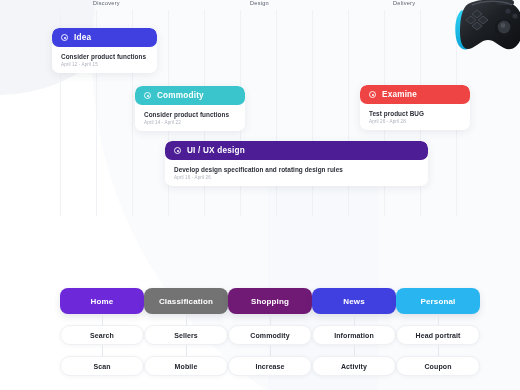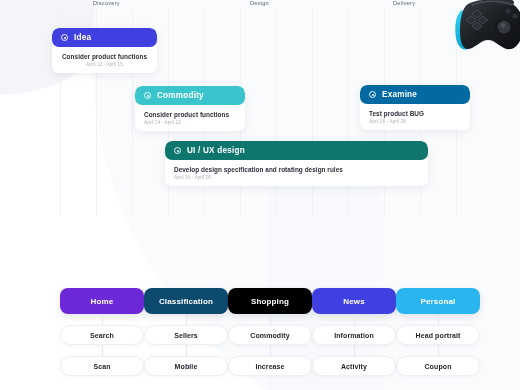--- a/index.html
+++ b/index.html
@@ -201,52 +201,52 @@
       <div class="vline" style="left: 456px;"></div>
     </div>
 
   <div class="phase-row" id="phase-row">
       <div class="phase-label" style="left: 93px;">Discovery</div>
       <div class="phase-label" style="left: 250px;">Design</div>
       <div class="phase-label" style="left: 393px;">Delivery</div>
     </div>
 
   <div id="cards">
-      <div class="card" style="left: 52px; top: 28px; width: 105px; text-align: center;">
+      <div class="card" style="left: 52px; top: 28px; width: 105px;">
         <div class="card-head" style="background: rgb(64, 64, 224);">
           <span class="dot"></span>
           <span class="title">Idea</span>
         </div>
         <div class="card-body">
           <div class="desc">Consider product functions</div>
           <div class="dates">April 12 - April 15</div>
         </div>
       </div>
       <div class="card" style="left: 135px; top: 86px; width: 110px;">
         <div class="card-head" style="background: rgb(58, 197, 205);">
           <span class="dot"></span>
           <span class="title">Commodity</span>
         </div>
         <div class="card-body">
           <div class="desc">Consider product functions</div>
           <div class="dates">April 14 - April 22</div>
         </div>
       </div>
       <div class="card" style="left: 360px; top: 85px; width: 110px;">
-        <div class="card-head" style="background: #0369a1;">
+        <div class="card-head" style="background: #ef4444;">
           <span class="dot"></span>
           <span class="title">Examine</span>
         </div>
         <div class="card-body">
           <div class="desc">Test product BUG</div>
           <div class="dates">April 26 - April 28</div>
         </div>
       </div>
       <div class="card" style="left: 165px; top: 141px; width: 263px;">
-        <div class="card-head" style="background: #0f766e;">
+        <div class="card-head" style="background: #4c1d95;">
           <span class="dot"></span>
           <span class="title">UI / UX design</span>
         </div>
         <div class="card-body">
           <div class="desc">Develop design specification and rotating design rules</div>
           <div class="dates">April 16 - April 26</div>
         </div>
       </div>
     </div>
 
@@ -292,28 +292,28 @@
 
   <div class="sitemap" id="sitemap">
       <div class="col" style="left: 60px;">
         <div class="nav-btn" style="background: #6d28d9;">Home</div>
         <div class="connector"></div>
         <div class="pill">Search</div>
         <div class="connector"></div>
         <div class="pill">Scan</div>
       </div>
       <div class="col" style="left: 144px;">
-        <div class="nav-btn" style="background: #0c4a6e;">Classification</div>
+        <div class="nav-btn" style="background: #737373;">Classification</div>
         <div class="connector"></div>
         <div class="pill">Sellers</div>
         <div class="connector"></div>
         <div class="pill">Mobile</div>
       </div>
       <div class="col" style="left: 228px;">
-        <div class="nav-btn" style="background: #000000;">Shopping</div>
+        <div class="nav-btn" style="background: #701a75;">Shopping</div>
         <div class="connector"></div>
         <div class="pill">Commodity</div>
         <div class="connector"></div>
         <div class="pill">Increase</div>
       </div>
       <div class="col" style="left: 312px;">
         <div class="nav-btn" style="background: rgb(64, 64, 224);">News</div>
         <div class="connector"></div>
         <div class="pill">Information</div>
         <div class="connector"></div>

